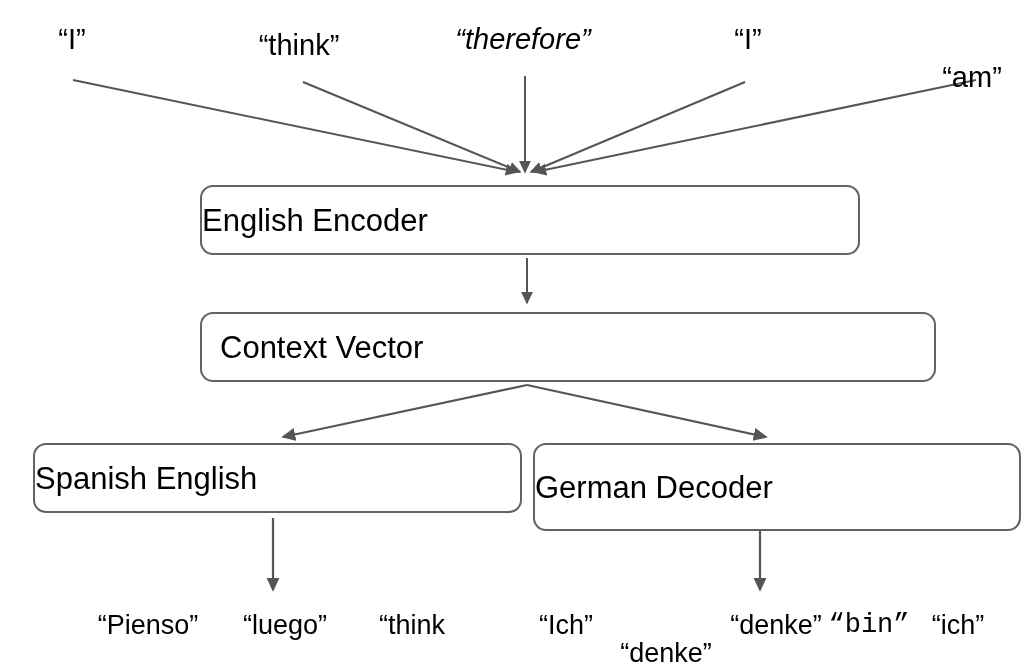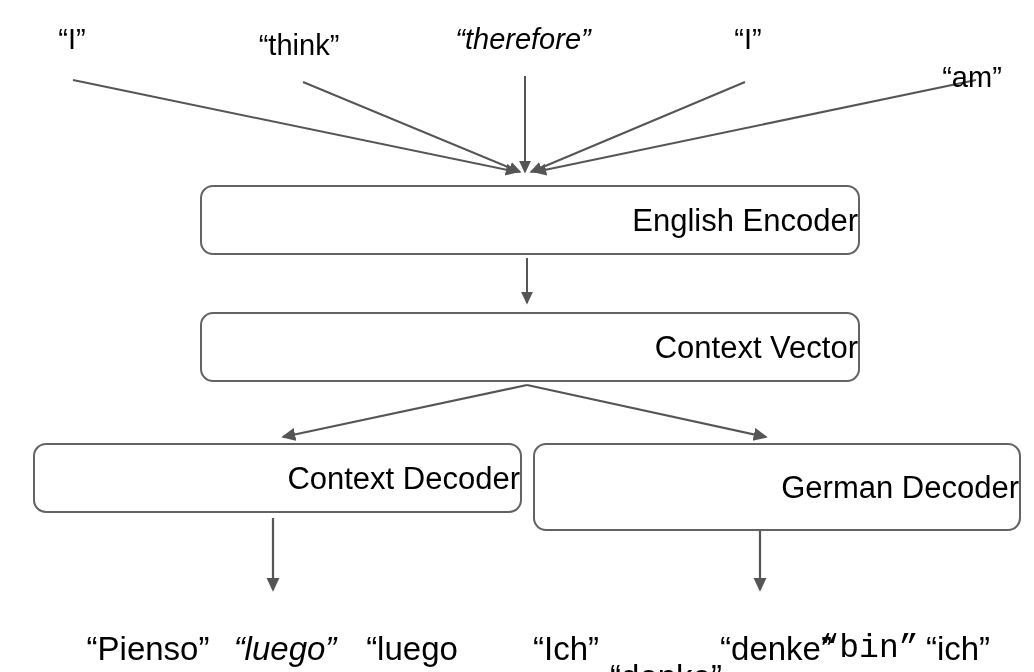--- a/index.html
+++ b/index.html
@@ -31,32 +31,31 @@
     position: absolute;
     transform: translateX(-50%);
     white-space: nowrap;
     color: #000000;
     font-family: "Liberation Sans", sans-serif;
     font-size: 29px;
     line-height: 1;
     letter-spacing: 0px;
   }
   .token.out {
-    font-size: 33px;
-    margin-top: 20px;
+    font-size: 27px;
   }
   .node {
     position: absolute;
     box-sizing: border-box;
     background: #ffffff;
     border: 2px solid #636363;
     border-radius: 13px;
     display: flex;
     align-items: center;
-    justify-content: flex-end;
+    justify-content: flex-start;
     color: #000000;
     font-family: "Liberation Sans", sans-serif;
     font-size: 31px;
     line-height: 1;
     white-space: nowrap;
   }
   .watermark {
     position: absolute;
     color: #b4b4b4;
     font-family: "DejaVu Sans", sans-serif;
@@ -102,34 +101,34 @@
       <div class="token" style="left: 72px; top: 25px;">“I”</div>
       <div class="token" style="left: 299px; top: 25px; margin-top: 6px;">“think”</div>
       <div class="token" style="left: 523px; top: 25px; font-style: italic;">“therefore”</div>
       <div class="token" style="left: 748px; top: 25px;">“I”</div>
       <div class="token" style="left: 972px; top: 25px; margin-top: 38px;">“am”</div>
     </div>
   <div id="nodes-layer">
       <div class="node" style="left: 200px; top: 185px; width: 660px; height: 70px; border-color: rgb(99, 99, 99); background: rgb(255, 255, 255);">
         <span>English Encoder</span>
       </div>
-      <div class="node" style="left: 200px; top: 312px; width: 660px; height: 70px; border-color: rgb(99, 99, 99); background: rgb(255, 255, 255);">
+      <div class="node" style="left: 200px; top: 312px; width: 736px; height: 70px; border-color: rgb(99, 99, 99); background: rgb(255, 255, 255); padding-left: 18px;">
         <span>Context Vector</span>
       </div>
       <div class="node" style="left: 33px; top: 443px; width: 489px; height: 70px; border-color: rgb(99, 99, 99); background: rgb(255, 255, 255);">
-        <span>Context Decoder</span>
+        <span>Spanish English</span>
       </div>
       <div class="node" style="left: 533px; top: 443px; width: 488px; height: 88px; border-color: rgb(99, 99, 99); background: rgb(255, 255, 255);">
         <span>German Decoder</span>
       </div>
     </div>
   <div id="output-tokens-layer">
       <div class="token out" style="left: 148px; top: 612px;">“Pienso”</div>
-      <div class="token out" style="left: 285px; top: 612px; font-style: italic;">“luego”</div>
-      <div class="token out" style="left: 412px; top: 612px;">“luego</div>
+      <div class="token out" style="left: 285px; top: 612px;">“luego”</div>
+      <div class="token out" style="left: 412px; top: 612px;">“think</div>
       <div class="token out" style="left: 566px; top: 612px;">“Ich”</div>
       <div class="token out" style="left: 666px; top: 640px;">“denke”</div>
       <div class="token out" style="left: 776px; top: 612px;">“denke”</div>
       <div class="token out" style="left: 869px; top: 612px; font-family: Liberation Mono, monospace;">“bin”</div>
       <div class="token out" style="left: 958px; top: 612px;">“ich”</div>
     </div>
 
 
 </div>
 

